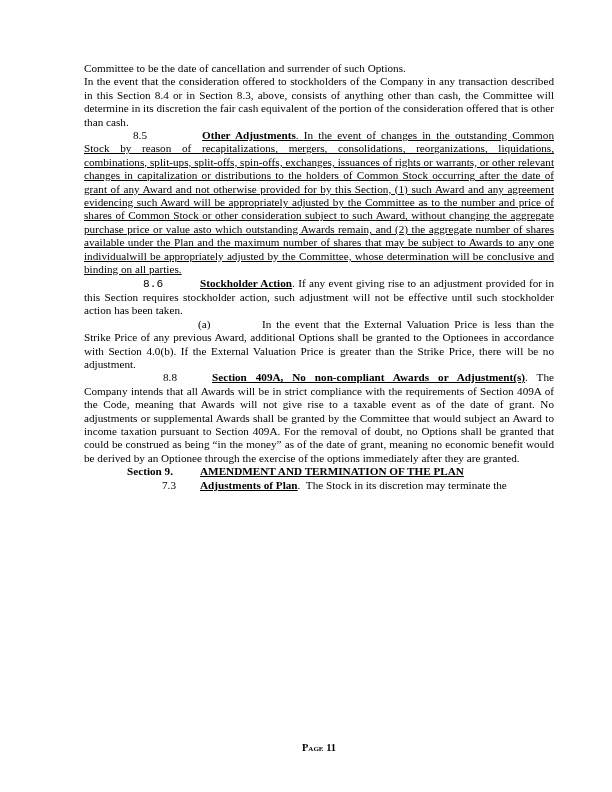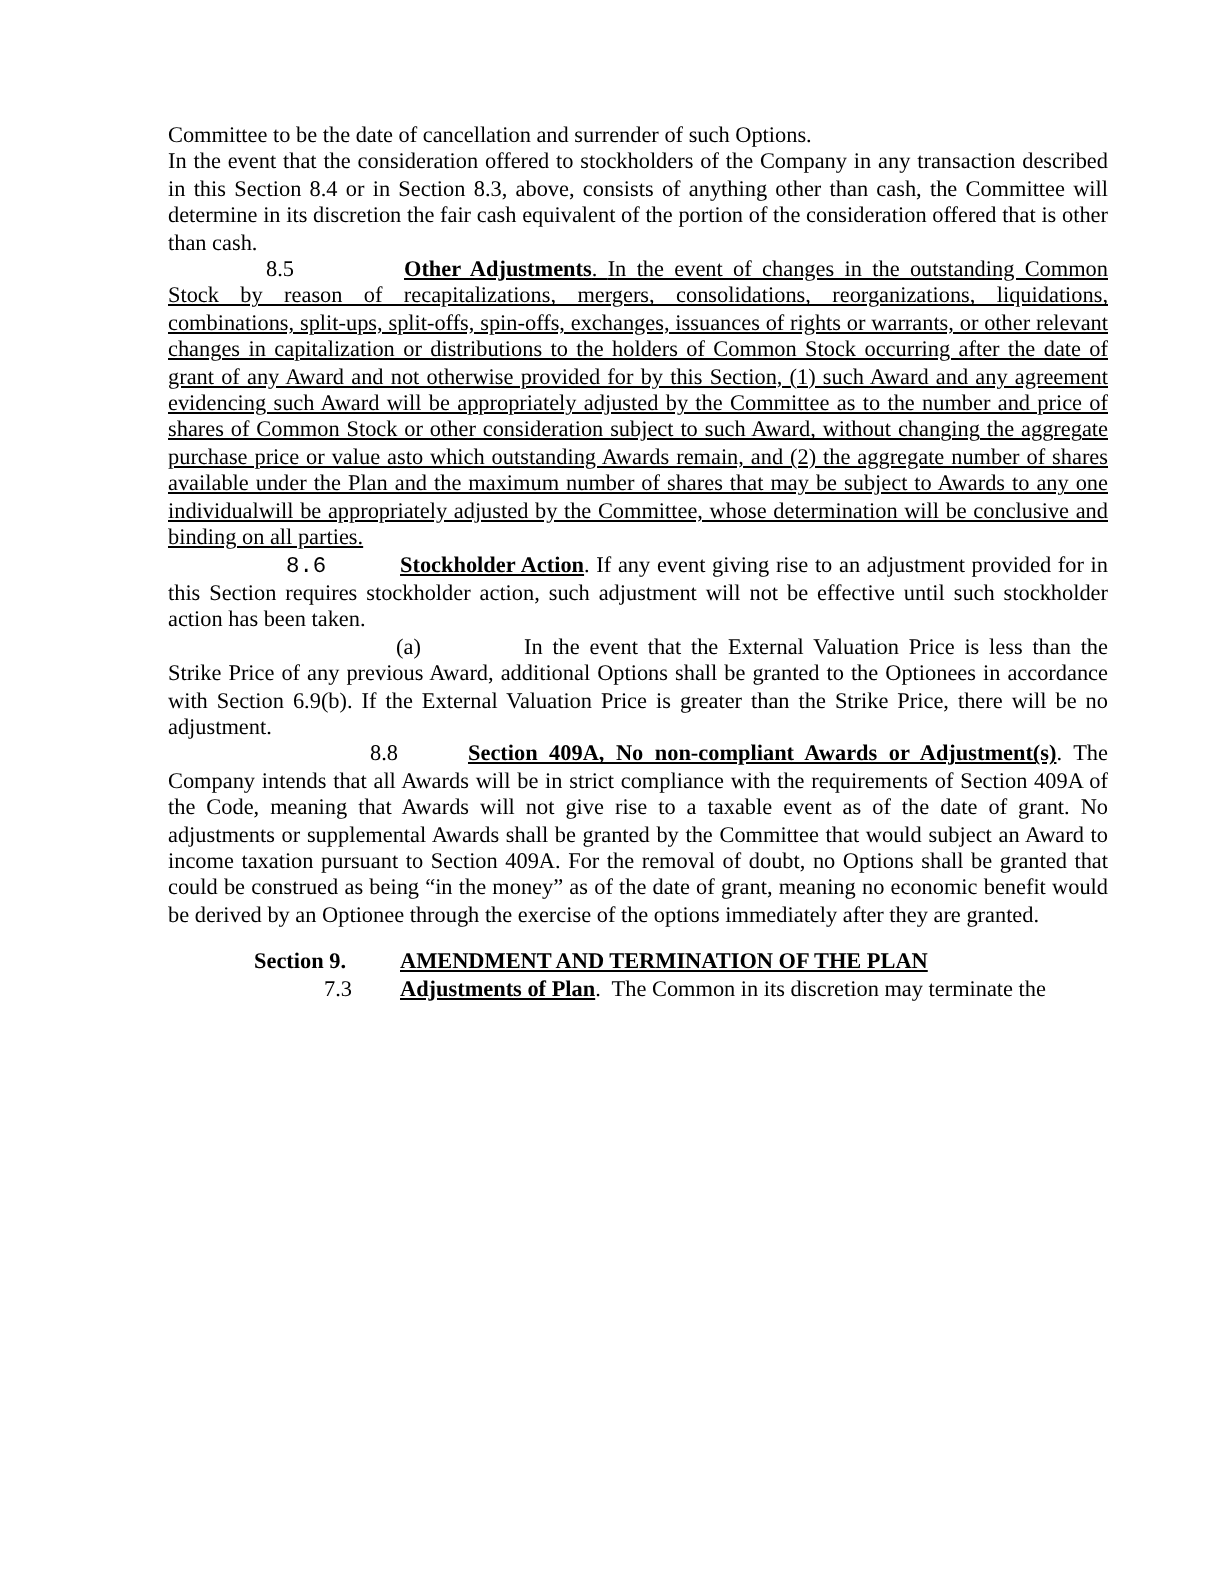--- a/index.html
+++ b/index.html
@@ -44,23 +44,23 @@
   .p85 .numtab { width: 69px; }
   .p86 { text-indent: 59px;  margin-bottom: 20px; }
   .p86 .numtab { width: 57px; font-family: Liberation Mono, monospace; }
   .p87 { text-indent: 80px;  margin-bottom: 14px; }
   .p87 .numtab { width: 48px; }
   .pa  { text-indent: 114px; margin-bottom: 13px; }
   .pa .numtab { width: 64px; }
   .pb  { text-indent: 114px; margin-bottom: 20px; }
   .pb .numtab { width: 64px; }
   .p88 { text-indent: 79px;  margin-bottom: 11px; }
-  .p88 .numtab { width: 49px; margin-left: 22px; }
+  .p88 .numtab { width: 49px; }
   .p9  { text-indent: 43px;  margin-bottom: 11px; }
-  .p9 .numtab { width: 73px; margin-top: 10px; }
+  .p9 .numtab { width: 73px; }
   .p91 { text-indent: 78px;  margin-bottom: 0; }
   .p91 .numtab { width: 38px; }
 
   .footer {
     position: absolute;
     left: 84px;
     top: 742px;
     width: 470px;
     text-align: center;
     font-variant: small-caps;
@@ -77,24 +77,25 @@
 
     <p class="p1">Committee to be the date of cancellation and surrender of such Options.</p>
 
     <p class="p2">In the event that the consideration offered to stockholders of the Company in any transaction described in this Section 8.4 or in Section 8.3, above, consists of anything other than cash, the Committee will determine in its discretion the fair cash equivalent of the portion of the consideration offered that is other than cash.</p>
 
     <p class="p85"><span class="numtab">8.5</span><span class="hd">Other Adjustments</span><span>. </span><span>In the event of changes in the outstanding Common Stock by reason of recapitalizations, mergers, consolidations, reorganizations, liquidations, combinations, split-ups, split-offs, spin-offs, exchanges, issuances of rights or warrants, or other relevant changes in capitalization or distributions to the holders of Common Stock occurring after the date of grant of any Award and not otherwise provided for by this Section, (1) such Award and any agreement evidencing such Award will be appropriately adjusted by the Committee as to the number and price of shares of Common Stock or other consideration subject to such Award, without changing the aggregate purchase price or value asto which outstanding Awards remain, and (2) the aggregate number of shares available under the Plan and the maximum number of shares that may be subject to Awards to any one individualwill be appropriately adjusted by the Committee, whose determination will be conclusive and binding on all parties.</span></p>
 
     <p class="p86"><span class="numtab">8.6</span><span class="hd">Stockholder Action</span><span>. </span><span>If any event giving rise to an adjustment provided for in this Section requires stockholder action, such adjustment will not be effective until such stockholder action has been taken.</span></p>
 
 
-    <p class="pa"><span class="numtab">(a)</span><span>In the event that the External Valuation Price is less than the Strike Price of any previous Award, additional Options shall be granted to the Optionees in accordance with Section 6.9(b). If the External Valuation Price is greater than the Strike Price, there will be no adjustment.</span></p>
+    <p class="pa"><span class="numtab">(a)</span><span>In the event that the External Valuation Price is less than the Strike Price of any previous Award, additional Options shall be granted to the Optionees in accordance with Section 4.0(b). If the External Valuation Price is greater than the Strike Price, there will be no adjustment.</span></p>
 
 
     <p class="p88"><span class="numtab">8.8</span><span class="hd">Section 409A, No non-compliant Awards or Adjustment(s)</span><span>. </span><span>The Company intends that all Awards will be in strict compliance with the requirements of Section 409A of the Code, meaning that Awards will not give rise to a taxable event as of the date of grant.  No adjustments or supplemental Awards shall be granted by the Committee that would subject an Award to income taxation pursuant to Section 409A. For the removal of doubt, no Options shall be granted that could be construed as being “in the money” as of the date of grant, meaning no economic benefit would be derived by an Optionee through the exercise of the options immediately after they are granted.</span></p>
 
     <p class="p9"><span class="numtab bold">Section 9.</span><span class="hd">AMENDMENT AND TERMINATION OF THE PLAN</span></p>
 
-    <p class="p91"><span class="numtab">7.3</span><span class="hd">Adjustments of Plan</span><span>.&nbsp; </span><span>The Common in its discretion may terminate the</span></p>
+    <p class="p91"><span class="numtab">7.3</span><span class="hd">Adjustments of Plan</span><span>.&nbsp; </span><span>The Stock in its discretion may terminate the</span></p>
 
   </div>
 
+  <div class="footer"><span>Page 11</span></div>
 </div>
 
 </body></html>

